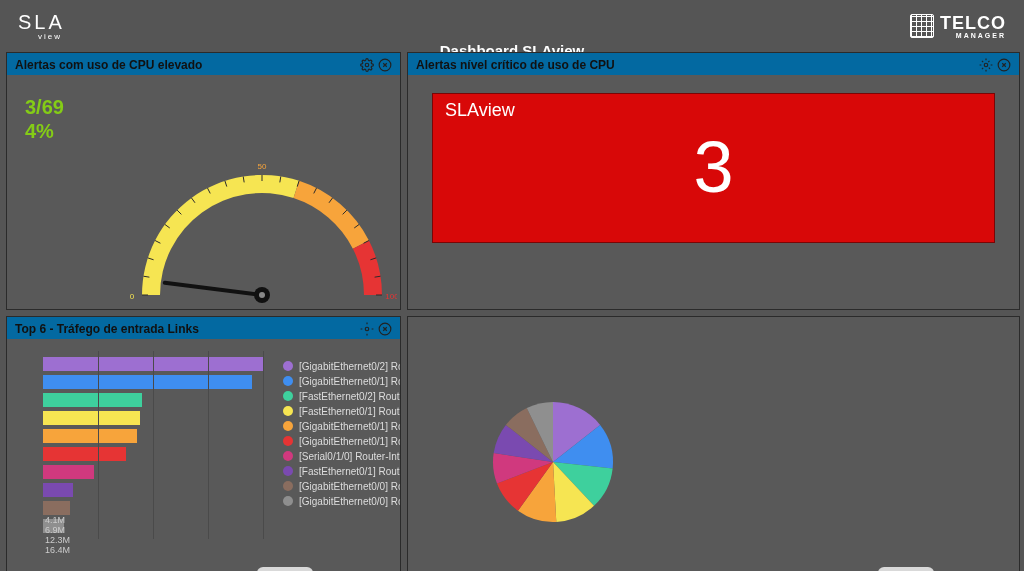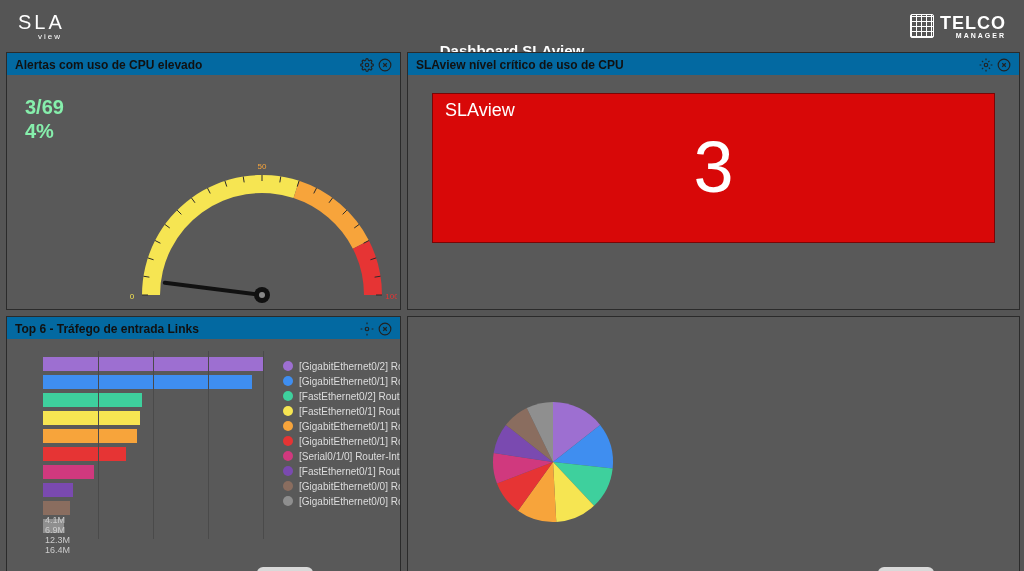--- a/index.html
+++ b/index.html
@@ -84,21 +84,21 @@
     justify-content: space-between;
     padding: 3px 8px;
     height: 22px;
   }
   .panel-actions { display: flex; gap: 4px; color: #333; }
   .icon-btn { cursor: pointer; display:inline-flex; }
   .icon-btn svg { width: 14px; height: 14px; }
 
   
   .gauge-stats {
-    color: #86efac;
+    color: #84cc16;
     font-weight: bold;
     font-size: 20px;
     position: absolute;
     top: 42px;
     left: 18px;
     line-height: 1.2;
   }
   .gauge-wrap {
     position: absolute;
     left: 120px;
@@ -253,21 +253,21 @@
           <text x="265" y="184" fill="#e63434" font-size="8" text-anchor="middle">100</text>
           <line x1="135" y1="180" x2="37.77275927118117" y2="167.71734311069815" stroke="#111" stroke-width="4" stroke-linecap="round"></line>
           <circle cx="135" cy="180" r="8" fill="#111"></circle>
           <circle cx="135" cy="180" r="3" fill="#888"></circle>
         </svg>
     </div>
   </div>
 
   <div class="panel">
     <div class="panel-head">
-      <span>SLAview nível crítico de uso de CPU</span>
+      <span>Alertas nível crítico de uso de CPU</span>
       <span class="panel-actions">
         <span class="icon-btn">
           <svg viewBox="0 0 24 24" fill="none" stroke="#222" stroke-width="2">
               <circle cx="12" cy="12" r="3"></circle>
               <path d="M12 1v3m0 16v3m11-11h-3M4 12H1m16.95-7.05l-2.12 2.12M7.17 16.83l-2.12 2.12m0-14.14l2.12 2.12m9.66 9.66l2.12 2.12"></path>
             </svg>
         </span>
         <span class="icon-btn">
           <svg viewBox="0 0 24 24" fill="none" stroke="#222" stroke-width="2">
               <circle cx="12" cy="12" r="10"></circle>

